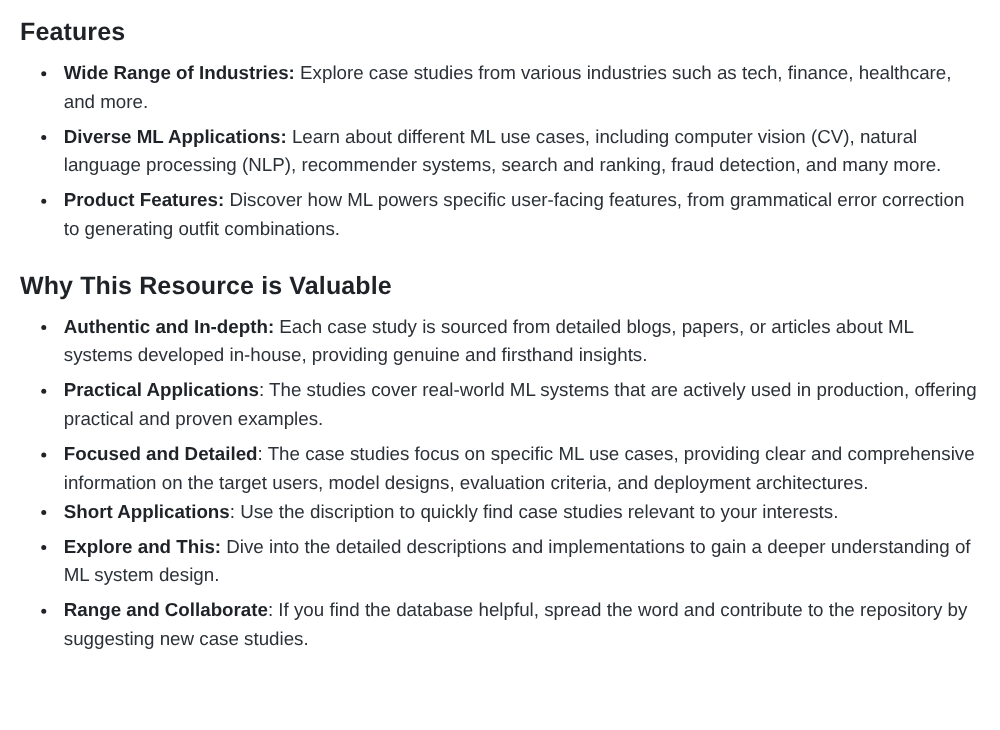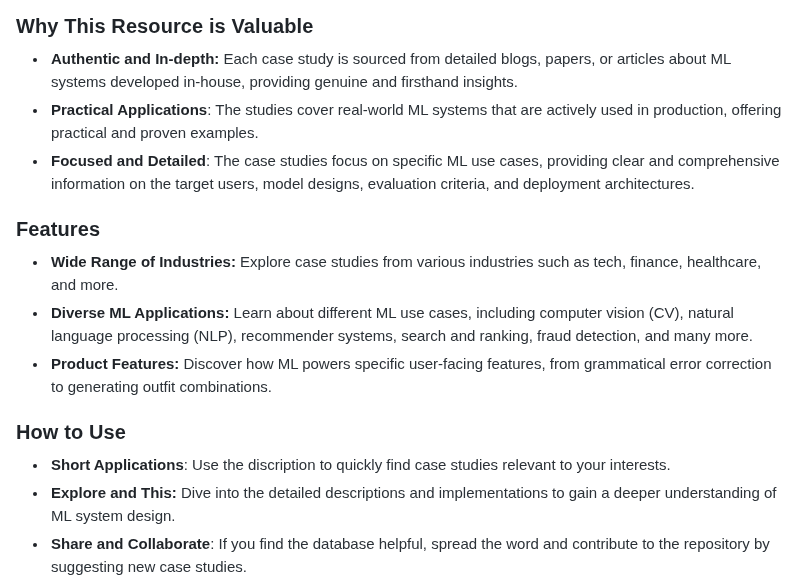--- a/index.html
+++ b/index.html
@@ -53,39 +53,38 @@
     font-weight: 700;
     color: #1f2328;
   }
 </style>
 </head>
 <body>
 
 <div class="doc">
 
   <section>
+    <h2 class="section-heading">Features</h2>
+    <ul class="bullet-list">
+      <li><span class="term">Wide Range of Industries:</span><span> Explore case studies from various industries such as tech, finance, healthcare, and more.</span></li>
+      <li><span class="term">Diverse ML Applications:</span><span> Learn about different ML use cases, including computer vision (CV), natural language processing (NLP), recommender systems, search and ranking, fraud detection, and many more.</span></li>
+      <li><span class="term">Product Features:</span><span> Discover how ML powers specific user-facing features, from grammatical error correction to generating outfit combinations.</span></li>
+    </ul>
+  </section>
+
+  <section>
     <h2 class="section-heading">Why This Resource is Valuable</h2>
     <ul class="bullet-list">
       <li><span class="term">Authentic and In-depth:</span><span> Each case study is sourced from detailed blogs, papers, or articles about ML systems developed in-house, providing genuine and firsthand insights.</span></li>
       <li><span class="term">Practical Applications</span><span>: The studies cover real-world ML systems that are actively used in production, offering practical and proven examples.</span></li>
       <li><span class="term">Focused and Detailed</span><span>: The case studies focus on specific ML use cases, providing clear and comprehensive information on the target users, model designs, evaluation criteria, and deployment architectures.</span></li>
     </ul>
   </section>
 
   <section>
-    <h2 class="section-heading">Features</h2>
-    <ul class="bullet-list">
-      <li><span class="term">Wide Range of Industries:</span><span> Explore case studies from various industries such as tech, finance, healthcare, and more.</span></li>
-      <li><span class="term">Diverse ML Applications:</span><span> Learn about different ML use cases, including computer vision (CV), natural language processing (NLP), recommender systems, search and ranking, fraud detection, and many more.</span></li>
-      <li><span class="term">Product Features:</span><span> Discover how ML powers specific user-facing features, from grammatical error correction to generating outfit combinations.</span></li>
-    </ul>
-  </section>
-
-  <section>
-    <h2 class="section-heading">How to Use</h2>
     <ul class="bullet-list">
       <li><span class="term">Short Applications</span><span>: Use the discription to quickly find case studies relevant to your interests.</span></li>
       <li><span class="term">Explore and This:</span><span> Dive into the detailed descriptions and implementations to gain a deeper understanding of ML system design.</span></li>
-      <li><span class="term">Share and Collaborate</span><span>: If you find the database helpful, spread the word and contribute to the repository by suggesting new case studies.</span></li>
+      <li><span class="term">Range and Collaborate</span><span>: If you find the database helpful, spread the word and contribute to the repository by suggesting new case studies.</span></li>
     </ul>
   </section>
 
 </div>
 
 </body></html>

